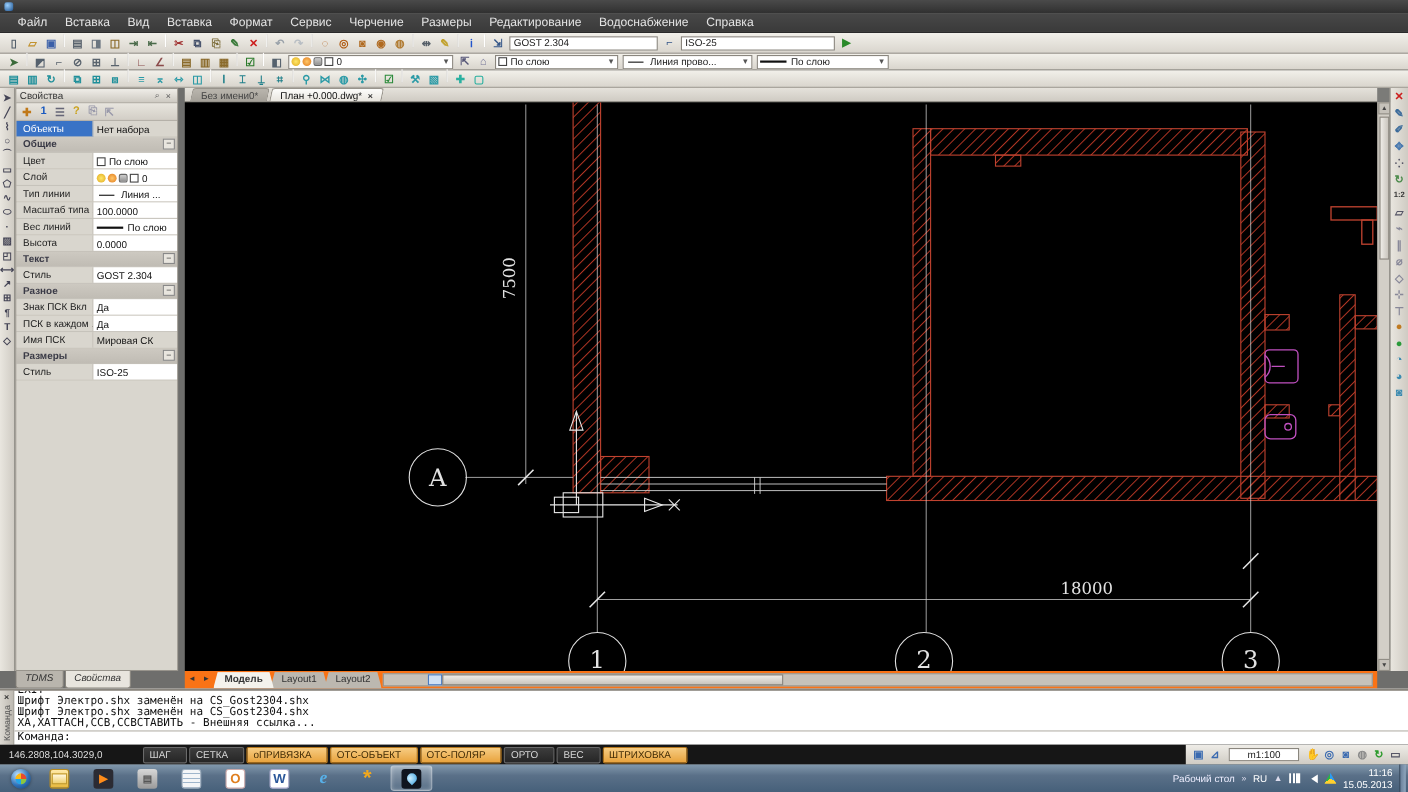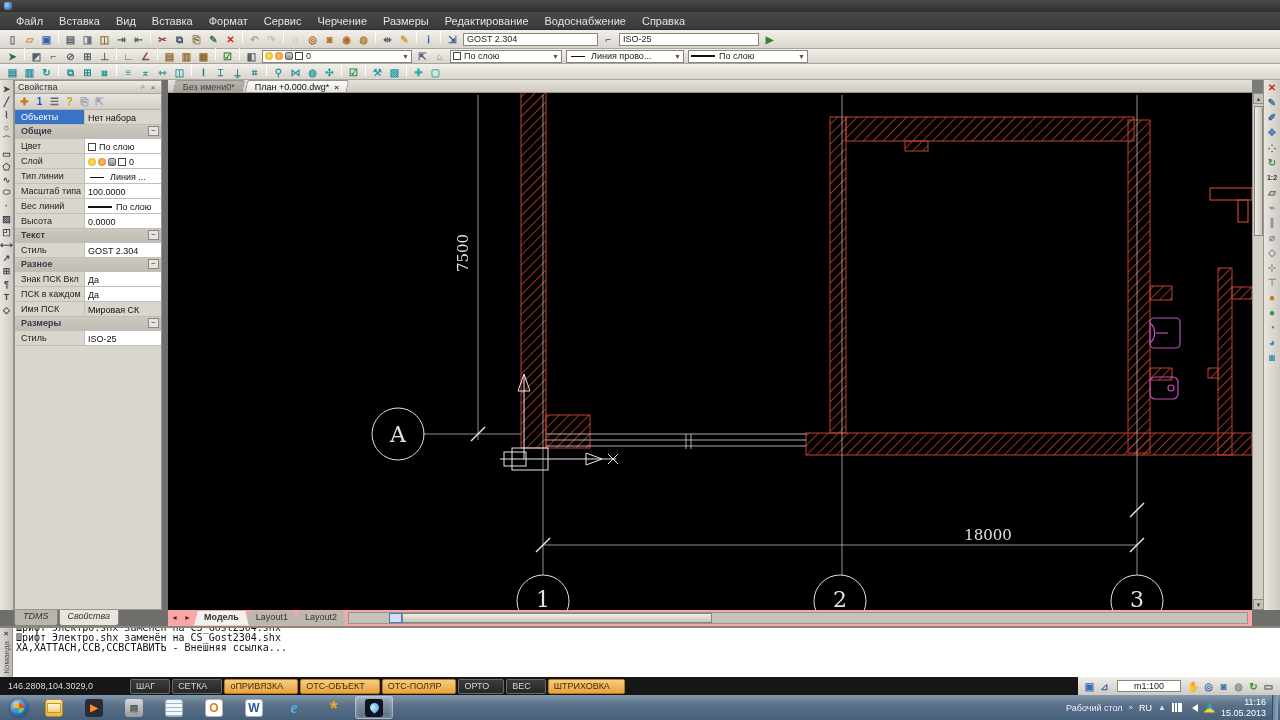--- a/index.html
+++ b/index.html
@@ -102,21 +102,21 @@
     display:flex; flex-direction:column; align-items:center; }
   .rtools .ticon { width:15px; height:15px; font-size:10px; }
 
   
   .band { position:absolute; left:0; top:610px; width:1280px; height:16px; background:#6e6e6c; }
   .side-tabs { position:absolute; left:14px; top:0; height:16px; display:flex;font-style:italic; }
   .stab { font-size:9px; color:#333; background:#b9b5ad; border:1px solid #88847c; border-top:none;
     padding:1px 8px 0 8px; border-radius:0 0 3px 3px; margin-right:1px; }
   .stab.active { background:#e8e5de; }
   .layoutbar { position:absolute; left:168px; top:0; width:1084px; height:16px;
-    background:#fca5a5; display:flex; align-items:center; }
+    background:#f97316; display:flex; align-items:center; }
   .lb-arr { width:13px; height:14px; font-size:7px; color:#333; text-align:center; line-height:14px; }
   .ltab { font-size:9px; color:#333; padding:1px 10px 0 10px; height:15px;
     clip-path:polygon(4px 0, calc(100% - 4px) 0, 100% 100%, 0 100%);
     background:#bcb8b0; margin-right:-3px; }
   .ltab.active { background:#f4f2ec; font-weight:bold; z-index:2; }
   .hscroll { flex:1; height:12px; margin:0 4px; background:#c6c2ba; border:1px solid #98948c; position:relative; }
   .hscroll .grab { position:absolute; left:40px; top:0; width:13px; height:10px;
     background:#cfe0f4; border:1px solid #4a7ac0; }
   .hscroll .thumb { position:absolute; left:53px; top:0; width:310px; height:10px;
     background:linear-gradient(#efede8,#c9c5bd); border:1px solid #8a867e; }
@@ -496,24 +496,26 @@
     </div>
   </div>
 
   <div class="cmd">
     <div class="vstrip">
       <span class="x">×</span>
       <span class="vtxt">Команда</span>
     </div>
     <div class="body">
       <div class="hist" id="cmdhist">
+          <div class="line">ЕХIT</div>
           <div class="line">Шрифт Электро.shx заменён на CS_Gost2304.shx</div>
           <div class="line">Шрифт Электро.shx заменён на CS_Gost2304.shx</div>
           <div class="line">XA,XATTACH,ССВ,ССВСТАВИТЬ - Внешняя ссылка...</div>
         </div>
+      <div class="prompt">Команда:</div>
     </div>
   </div>
 
   <div class="status">
     <span class="coords">146.2808,104.3029,0</span>
     <span class="toggles" id="toggles">
         <span class="tg">ШАГ</span>
         <span class="tg">СЕТКА</span>
         <span class="tg on">оПРИВЯЗКА</span>
         <span class="tg on">ОТС-ОБЪЕКТ</span>

